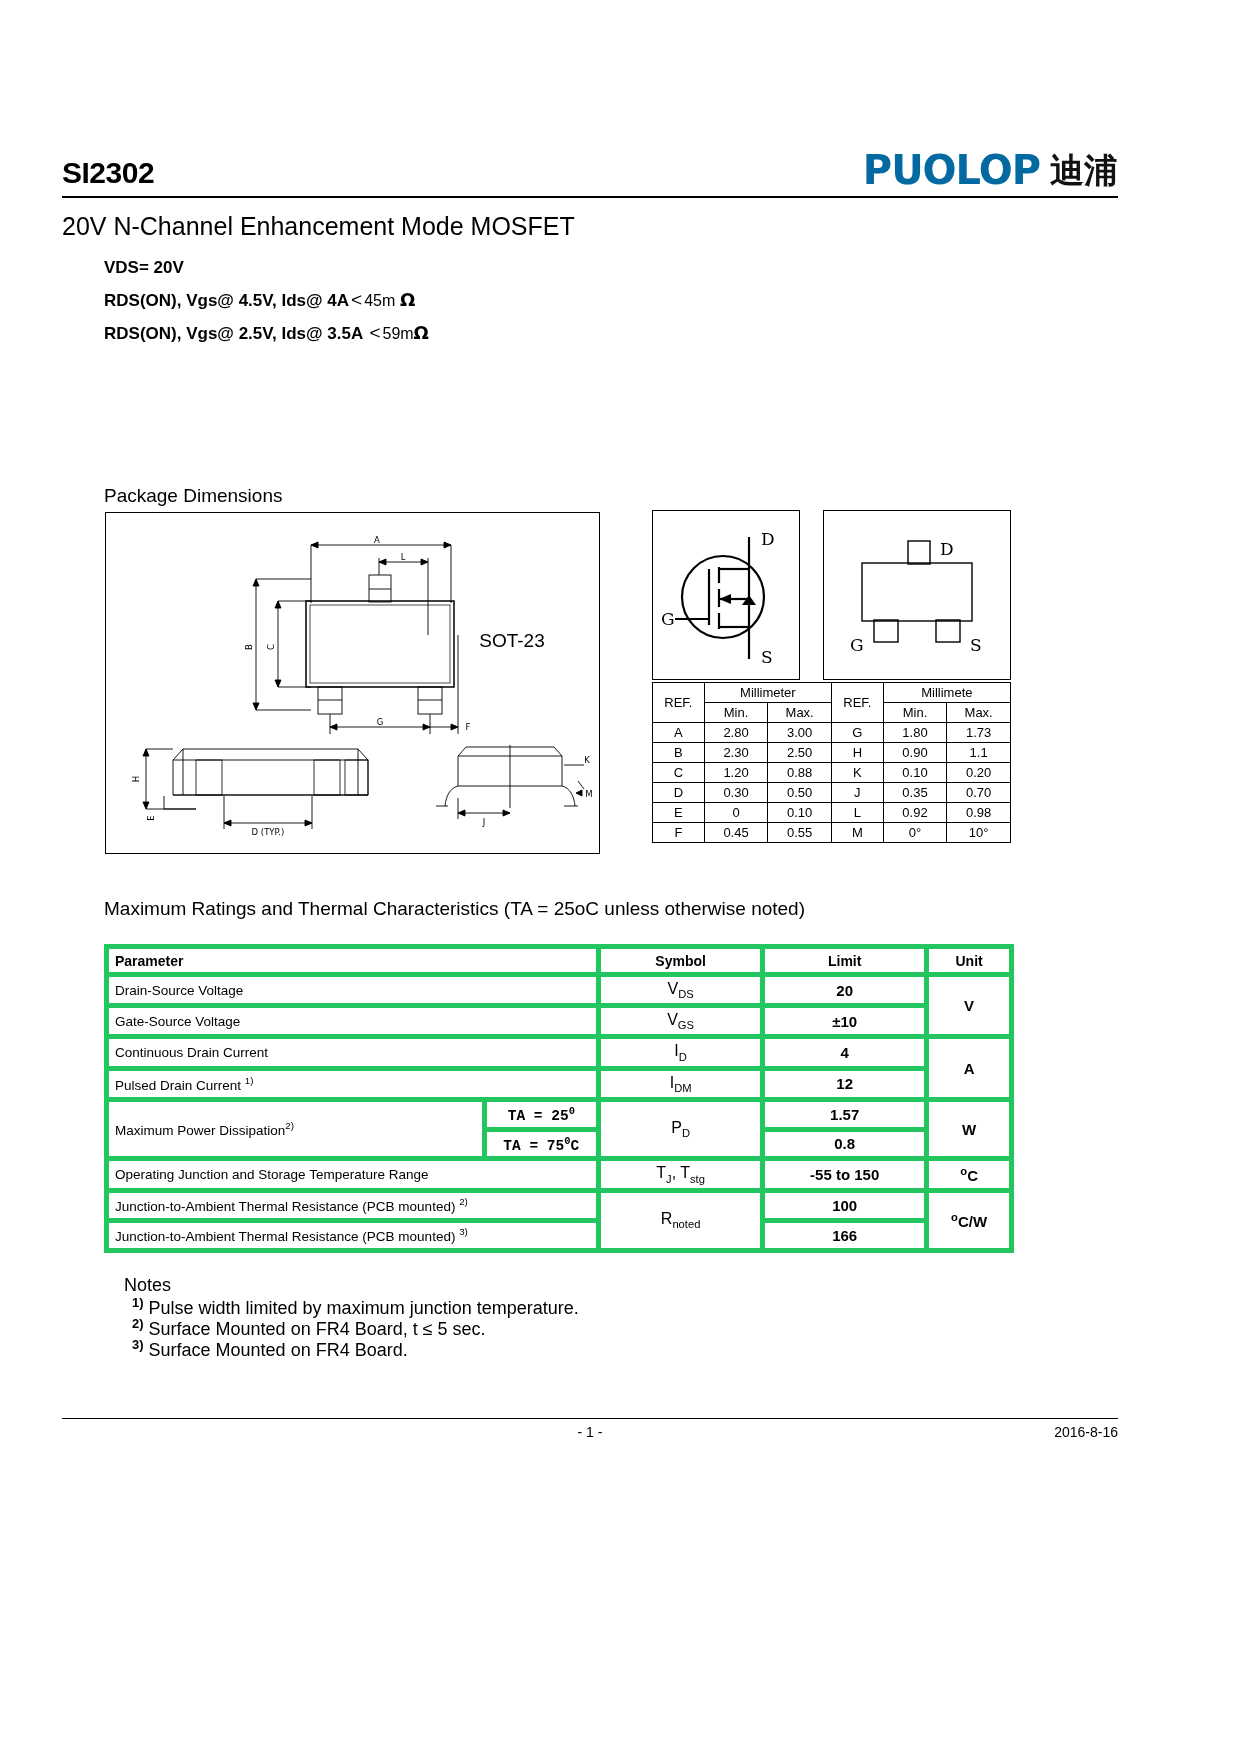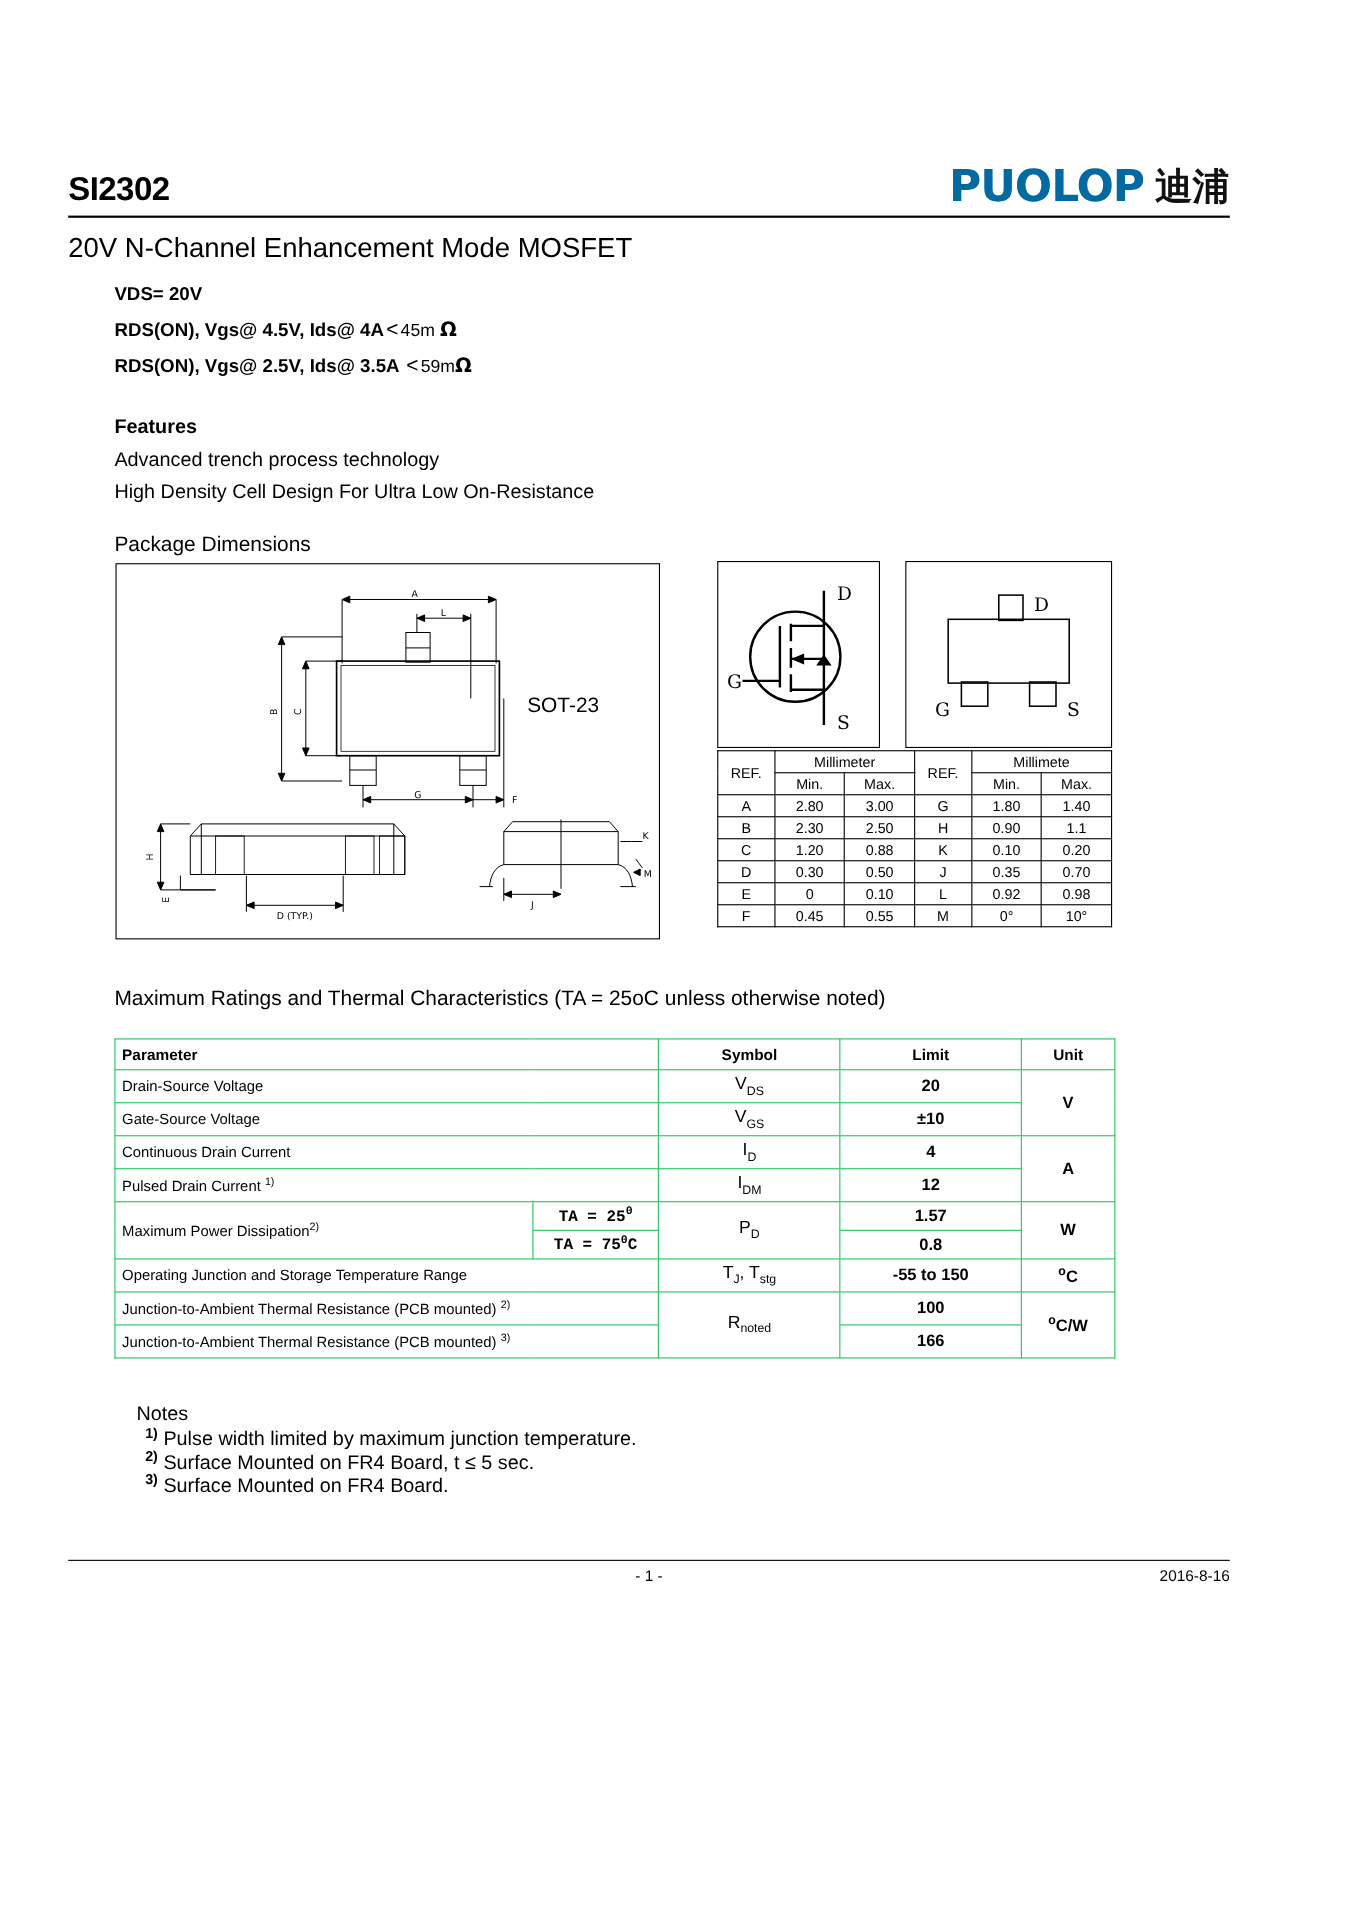--- a/index.html
+++ b/index.html
@@ -64,21 +64,21 @@
     border:1px solid #000; text-align:center; padding:2px 0; font-weight:normal;
     height:19px; line-height:15px;
   }
   #dim-table .c-ref { width:52px; }
   #dim-table .c-v   { width:64px; }
 
   
   .rt-title { position:absolute; left:104px; top:898px; font-size:19px; }
   #rt-table { position:absolute; left:104px; top:944px; width:910px;
               border-collapse:collapse; font-size:13.5px; }
-  #rt-table td { border:1px solid #22c55e; padding:3px 6px; vertical-align:middle; }
+  #rt-table td { border:5px solid #22c55e; padding:3px 6px; vertical-align:middle; }
   #rt-table .hd { font-weight:bold; text-align:center; height:28px; font-size:14px; }
   #rt-table .hd.left { text-align:left; }
   #rt-table .param { height:30px; font-size:13.5px; }
   #rt-table .sym   { text-align:center; font-size:16px; font-weight:normal; }
   #rt-table .lim   { text-align:center; font-weight:bold; font-size:15px; }
   #rt-table .unit  { text-align:center; font-weight:bold; font-size:15px; }
   #rt-table .cond  { text-align:center; font-weight:bold; font-size:14.5px; width:115px;font-family:Liberation Mono, monospace; }
   sub { font-size:.7em;margin-top:12px; }
   sup { font-size:.72em; }
   .deg { font-size:.75em; vertical-align:super; }
@@ -121,25 +121,20 @@
     <div class="spec-line">
       <span>RDS(ON), Vgs@ 4.5V, Ids@ 4A</span><span class="lt">&lt;</span><span class="sm">45m</span>
       <span class="ohm">Ω</span>
     </div>
     <div class="spec-line">
       <span>RDS(ON), Vgs@ 2.5V, Ids@ 3.5A</span>
       <span class="lt">&lt;</span><span class="sm">59m</span><span class="ohm">Ω</span>
     </div>
   </div>
 
-  <div class="features">
-    <h3>Features</h3>
-    <p>Advanced trench process technology</p>
-    <p>High Density Cell Design For Ultra Low On-Resistance</p>
-  </div>
 
   <div class="pkg-title">Package Dimensions</div>
 
   <div class="box" id="pkg-draw">
     <svg width="493" height="340" viewBox="0 0 493 340">
       <g stroke="#000" fill="none" stroke-width="0.9">
 
         <line x1="205" y1="32" x2="345" y2="32"></line>
         <path d="M205 32 l7 -3 v6 z" fill="#000"></path>
           <path d="M345 32 l-7 -3 v6 z" fill="#000"></path>
@@ -307,21 +302,21 @@
       <td class="c-v">Max.</td>
       <td class="c-v">Min.</td>
       <td class="c-v">Max.</td>
     </tr>
     <tr>
       <td>A</td>
       <td>2.80</td>
       <td>3.00</td>
       <td>G</td>
       <td>1.80</td>
-      <td>1.40</td>
+      <td>1.73</td>
     </tr>
     <tr>
       <td>B</td>
       <td>2.30</td>
       <td>2.50</td>
       <td>H</td>
       <td>0.90</td>
       <td>1.1</td>
     </tr>
     <tr>

